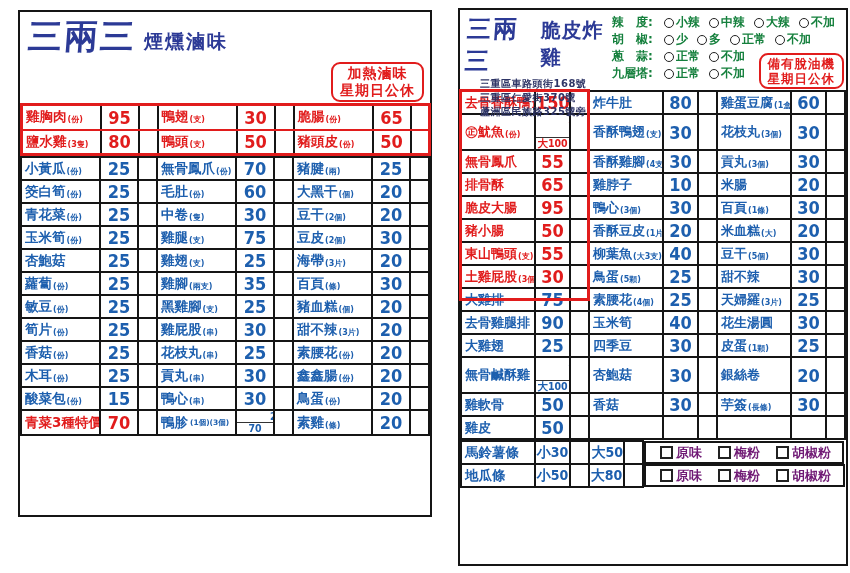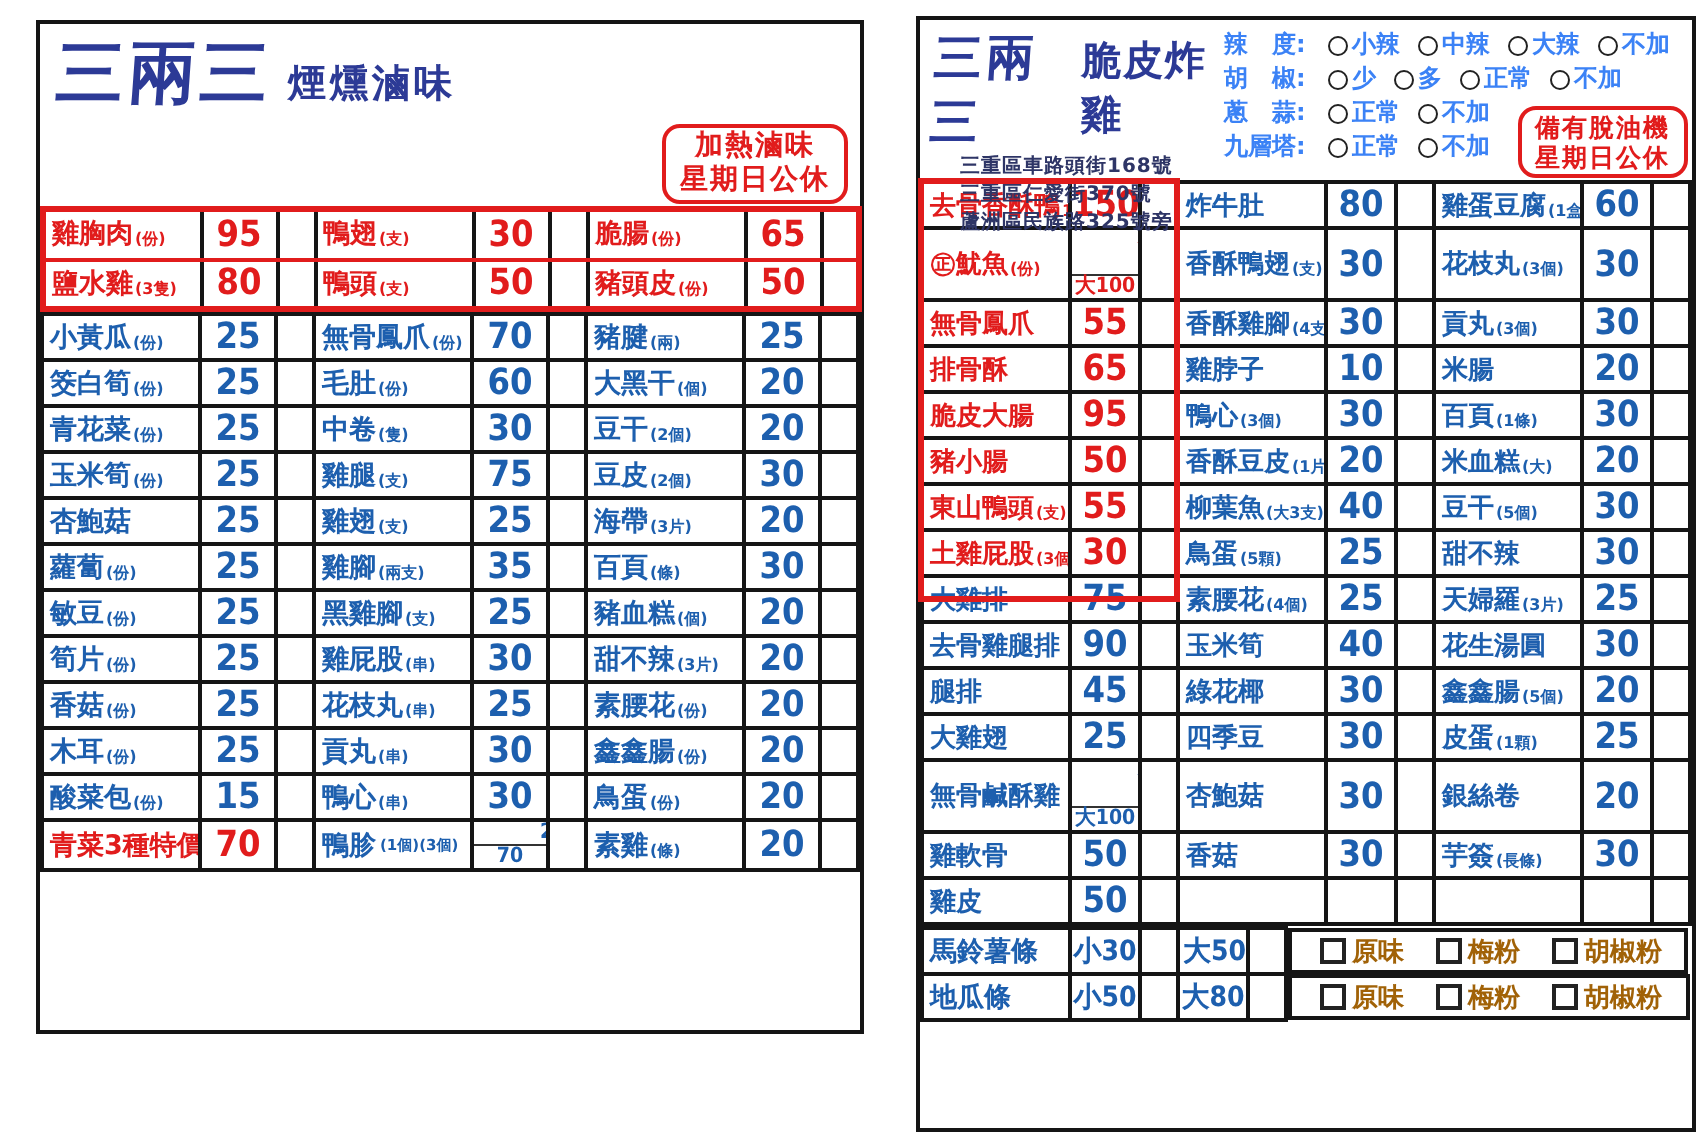--- a/index.html
+++ b/index.html
@@ -26,21 +26,21 @@
   .addr{font-weight:bold;color:#2e3566;font-size:12.5px;line-height:15px;letter-spacing:1.5px;white-space:nowrap;}
   #right-hdr .addr{font-size:10px;line-height:14px;letter-spacing:0.5px;}
   .stamp{
     position:absolute;border:2px solid #e11c1c;border-radius:9px;color:#e11c1c;
     font-weight:bold;text-align:center;padding:1px 7px;background:#fff;line-height:17px;
   }
   #left-stamp{right:6px;bottom:1px;font-size:14px;letter-spacing:1px;}
   #right-stamp{right:2px;bottom:1px;font-size:12.5px;line-height:15px;letter-spacing:1px;}
   #right-hdr-left{width:178px;padding:3px 0 0 6px;box-sizing:border-box;}
   #right-hdr-opts{flex:1;position:relative;padding:4px 2px 0 0;box-sizing:border-box;}
-  .opt-row{display:flex;align-items:center;height:17px;font-size:12px;font-weight:bold;color:#3b82f6;white-space:nowrap;}
+  .opt-row{display:flex;align-items:center;height:17px;font-size:12px;font-weight:bold;color:#15803d;white-space:nowrap;}
   .opt-label{width:52px;flex:none;}
   .opt-choice{display:flex;align-items:center;margin-right:9px;}
   .radio{width:10px;height:10px;border:1.6px solid #222;border-radius:50%;display:inline-block;margin-right:2px;background:#fff;box-sizing:border-box;}
 
   
   table{border-collapse:collapse;table-layout:fixed;}
   td{border:2px solid #151515;box-sizing:border-box;overflow:hidden;padding:0;}
   td.name{text-align:left;padding-left:3px;font-weight:bold;color:#1d5fae;font-size:13.5px;white-space:nowrap;}
   td.price{text-align:center;font-weight:bold;color:#1d5fae;font-size:18px;font-stretch:condensed;}
   td.blank{background:#fff;}
@@ -55,21 +55,21 @@
   #right-grid td{height:22px;}
   #right-grid td.name{font-size:13px;}
   #right-bottom{width:384px;}
   #right-bottom td{height:23px;}
   .p2{display:flex;flex-direction:column;justify-content:center;height:100%;font-size:10.5px;line-height:11px;font-weight:bold;}
   .p2 span:first-child{border-bottom:1.5px solid #333;padding-left:33px;}
   .splitname{display:inline-flex;flex-direction:row;font-size:7.5px;line-height:8px;vertical-align:middle;margin-left:2px;font-weight:bold;}
   .redbox-overlay{position:absolute;border:3px solid #e11c1c;pointer-events:none;box-sizing:border-box;}
   #right-redbox{left:-1px;top:79px;width:131px;height:212px;}
   .cbcell{display:flex;align-items:center;gap:16px;padding-left:14px !important;}
-  .cbgrp{display:flex;align-items:center;font-size:13px;font-weight:bold;color:#a16207;white-space:nowrap;text-align:right;}
+  .cbgrp{display:flex;align-items:center;font-size:13px;font-weight:bold;color:#701a75;white-space:nowrap;text-align:right;}
   .cb{width:13px;height:13px;border:2px solid #222;display:inline-block;margin-right:3px;background:#fff;box-sizing:border-box;}
 </style>
 </head>
 <body>
 
 <div class="panel" id="left-panel">
   <div class="hdr" id="left-hdr">
     <div class="logo-line">
       <span class="logo">三兩三</span>
       <span class="logo-sub">煙燻滷味</span>
@@ -477,31 +477,20 @@
           <td class="price">90</td>
           <td class="blank"></td>
           <td class="name"><span>玉米筍</span></td>
           <td class="price">40</td>
           <td class="blank"></td>
           <td class="name"><span>花生湯圓</span></td>
           <td class="price">30</td>
           <td class="blank"></td>
         </tr>
         <tr>
-          <td class="name"><span>腿排</span></td>
-          <td class="price">45</td>
-          <td class="blank"></td>
-          <td class="name"><span>綠花椰</span></td>
-          <td class="price">30</td>
-          <td class="blank"></td>
-          <td class="name"><span>鑫鑫腸</span><span class="unit">(5個)</span></td>
-          <td class="price">20</td>
-          <td class="blank"></td>
-        </tr>
-        <tr>
           <td class="name"><span>大雞翅</span></td>
           <td class="price">25</td>
           <td class="blank"></td>
           <td class="name"><span>四季豆</span></td>
           <td class="price">30</td>
           <td class="blank"></td>
           <td class="name"><span>皮蛋</span><span class="unit">(1顆)</span></td>
           <td class="price">25</td>
           <td class="blank"></td>
         </tr>

